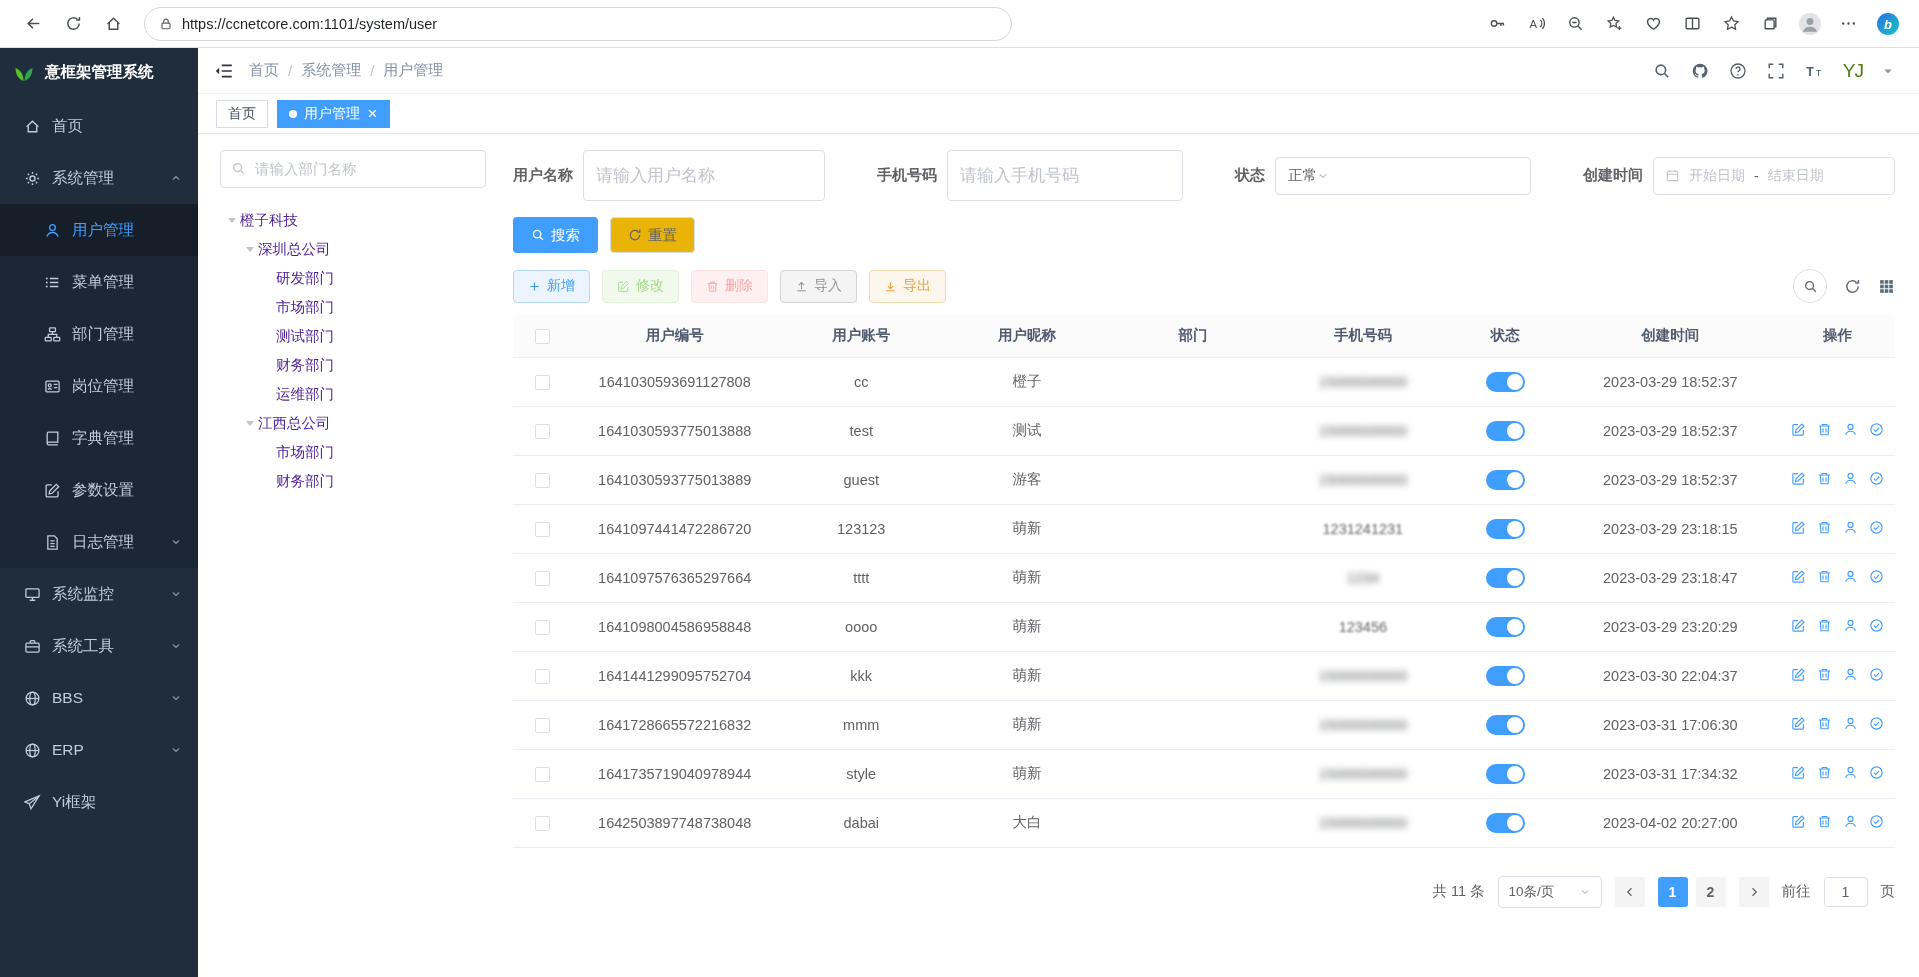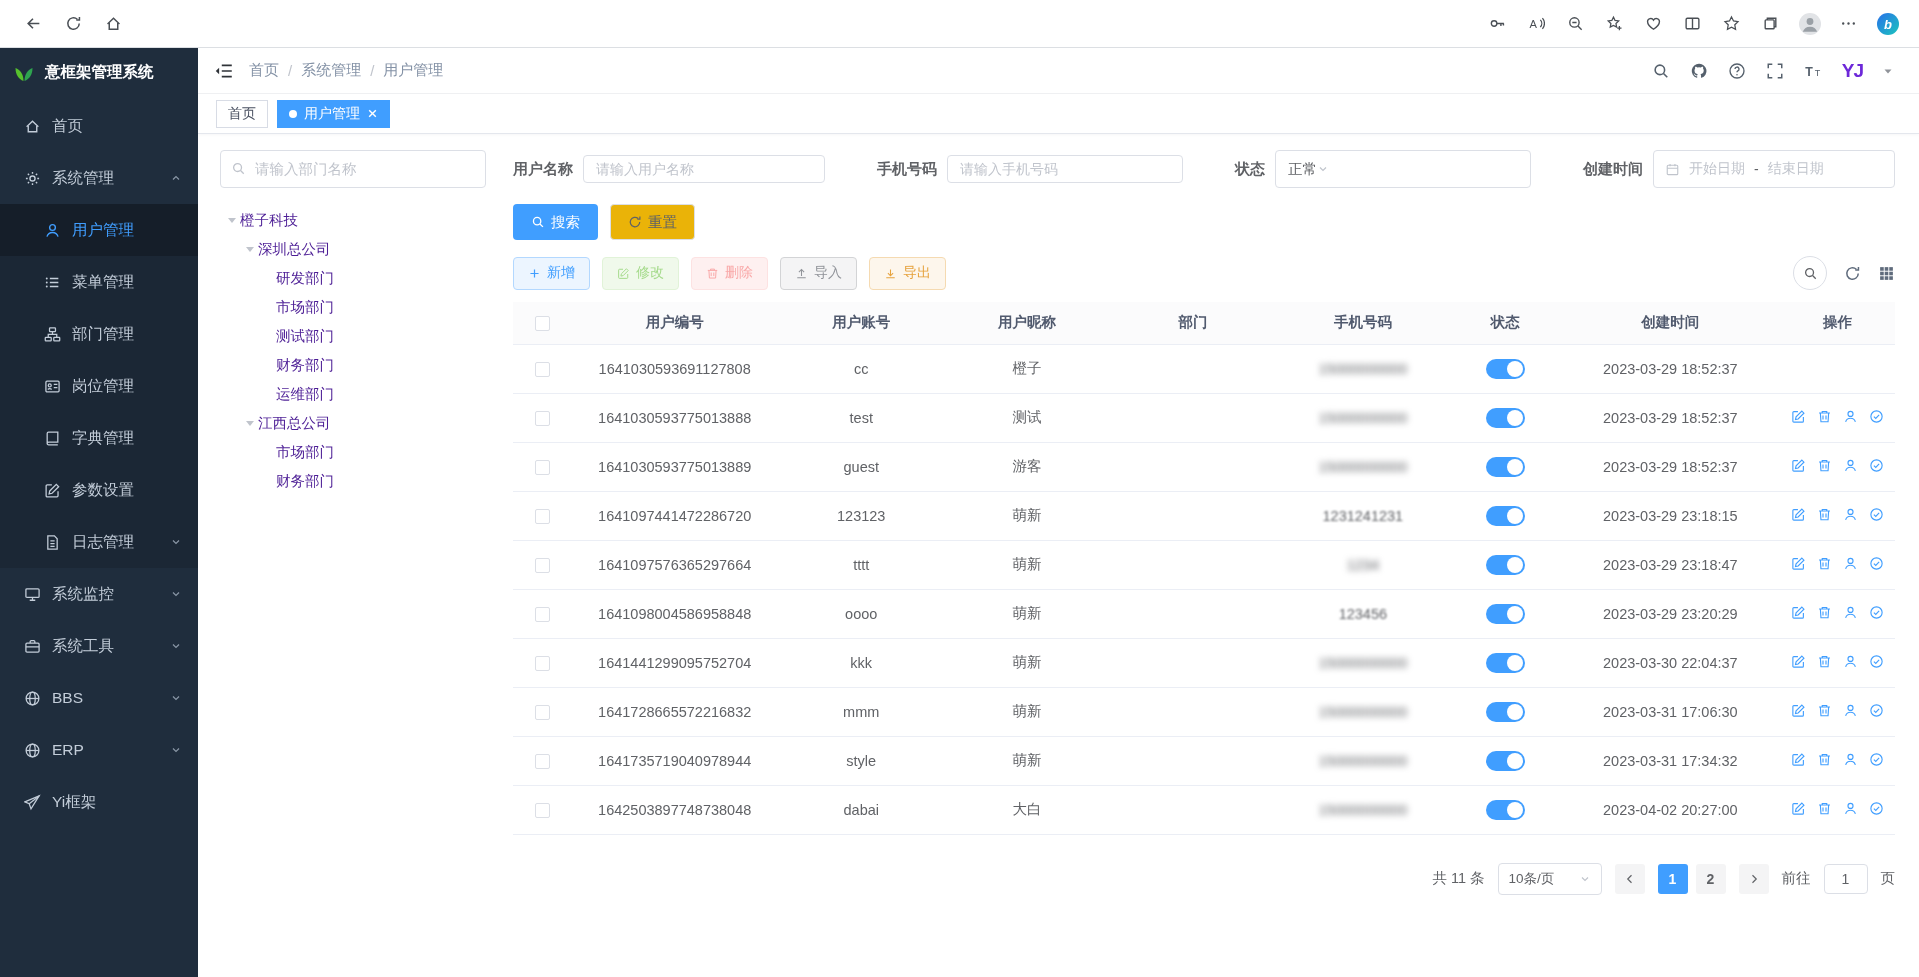--- a/index.html
+++ b/index.html
@@ -48,21 +48,21 @@
   .fold-icon{width:20px;height:18px;color:#2f3338;cursor:pointer}
   .fold-icon svg{width:20px;height:18px}
   .breadcrumb{display:flex;align-items:center;font-size:15px}
   .crumb{display:flex;align-items:center;cursor:pointer}
   .crumb-sep{margin:0 9px;color:#c0c4cc}
   .crumb:first-of-type .crumb-sep{display:none}
   .crumb-label{color:#8492a6}
   .h-right{margin-left:auto;display:flex;align-items:center;gap:20px;color:#55606c}
   .h-icon{cursor:pointer}
   .h-icon,.h-icon svg{width:18px;height:18px}
-  .user-logo{font-size:19px;font-weight:700;color:#6d28d9;letter-spacing:-1px;cursor:pointer}
+  .user-logo{font-size:19px;font-weight:400;color:#4d7c0f;letter-spacing:-1px;cursor:pointer}
   .h-caret{color:#909399;cursor:pointer}
   .h-caret svg{width:10px;height:10px}
 
   
   .tabs-bar{height:40px;display:flex;align-items:center;gap:9px;padding:0 18px;
     border-bottom:1px solid #e4e7ed;box-shadow:0 1px 3px rgba(0,21,41,.04);flex-shrink:0}
   .tab{height:28px;display:flex;align-items:center;gap:7px;padding:0 11px;
     border:1px solid #d8dce5;font-size:14px;color:#495060;background:#fff;cursor:pointer}
   .tab.active{background:#409eff;border-color:#409eff;color:#fff}
   .tab .dot{display:none;width:8px;height:8px;border-radius:50%;background:#fff}
@@ -87,22 +87,22 @@
   .caret-shape{width:0;height:0;border-left:4.5px solid transparent;
     border-right:4.5px solid transparent;border-top:5.5px solid #c0c4cc}
   .tree-node.tlv1{padding-left:4px}
   .tree-node.tlv2{padding-left:22px}
   .tree-node.tlv3{padding-left:40px}
 
   .right-col{flex:1;min-width:0;display:flex;flex-direction:column}
   .filter-row{display:flex;align-items:center;justify-content:space-between}
   .filter-group{display:flex;align-items:center;gap:10px}
   .f-label{font-size:15px;font-weight:bold;color:#606266;white-space:nowrap}
-  .f-input{height:28px;border:1px solid #dcdfe6;border-radius:4px;padding:0 12px;
-    font-size:14px;color:#606266;outline:none}
+  .f-input{height:51px;border:1px solid #dcdfe6;border-radius:4px;padding:0 12px;
+    font-size:17px;color:#606266;outline:none}
   .f-input::placeholder{color:#c0c4cc}
   .w-username{width:242px}
   .w-phone{width:236px}
   .select{width:256px;height:38px;border:1px solid #dcdfe6;border-radius:4px;display:flex;
     align-items:center;justify-content:flex-start;padding:0 12px;font-size:14.5px;
     color:#606266;cursor:pointer}
   .chev-icon{color:#c0c4cc}
   .chev-icon svg{width:12px;height:12px}
   .daterange{width:242px;height:38px;border:1px solid #dcdfe6;border-radius:4px;display:flex;
     align-items:center;gap:9px;padding:0 11px;font-size:14px;cursor:pointer}
@@ -182,20 +182,29 @@
         <path d="M13.4 8A5.4 5.4 0 1 1 11.6 4"></path>
         <path d="M13.6 1.8v3h-3"></path>
       </svg>
     </span>
   <span class="b-icon">
       <svg viewBox="0 0 16 16" fill="none" stroke="currentColor" stroke-width="1.4">
         <path d="M2.4 8.4 8 3l5.6 5.4"></path>
         <path d="M4 7.6v5.8h8V7.6"></path>
       </svg>
     </span>
+  <div class="url-pill">
+    <span class="icon">
+        <svg viewBox="0 0 16 16" fill="none" stroke="currentColor" stroke-width="1.3">
+          <rect x="3.4" y="7" width="9.2" height="6.4" rx="1"></rect>
+          <path d="M5.4 7V5a2.6 2.6 0 0 1 5.2 0v2"></path>
+        </svg>
+      </span>
+    <span class="url-text">https://ccnetcore.com:1101/system/user</span>
+  </div>
   <div class="b-right">
     <span class="b-icon">
         <svg viewBox="0 0 16 16" fill="none" stroke="currentColor" stroke-width="1.3">
           <circle cx="4.8" cy="8" r="2.6"></circle>
           <path d="M7.4 8h6.6M11.2 8v2.4M13.6 8v1.8"></path>
         </svg>
       </span>
     <span class="b-icon">
         <sv1g></sv1g>
         <svg viewBox="0 0 16 16" fill="none" stroke="currentColor" stroke-width="1.2">

